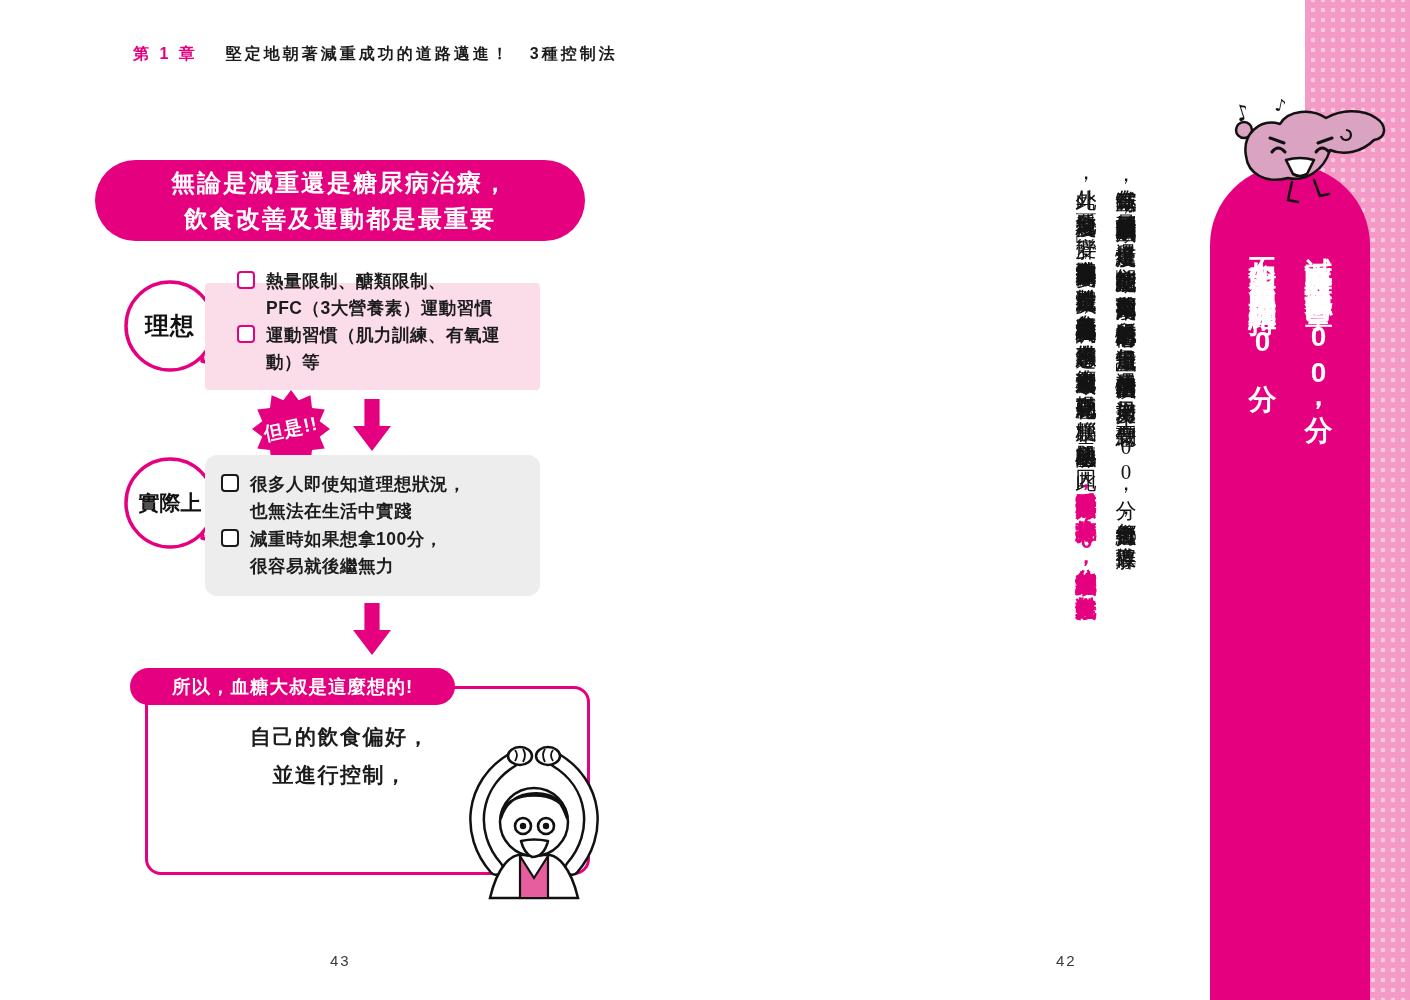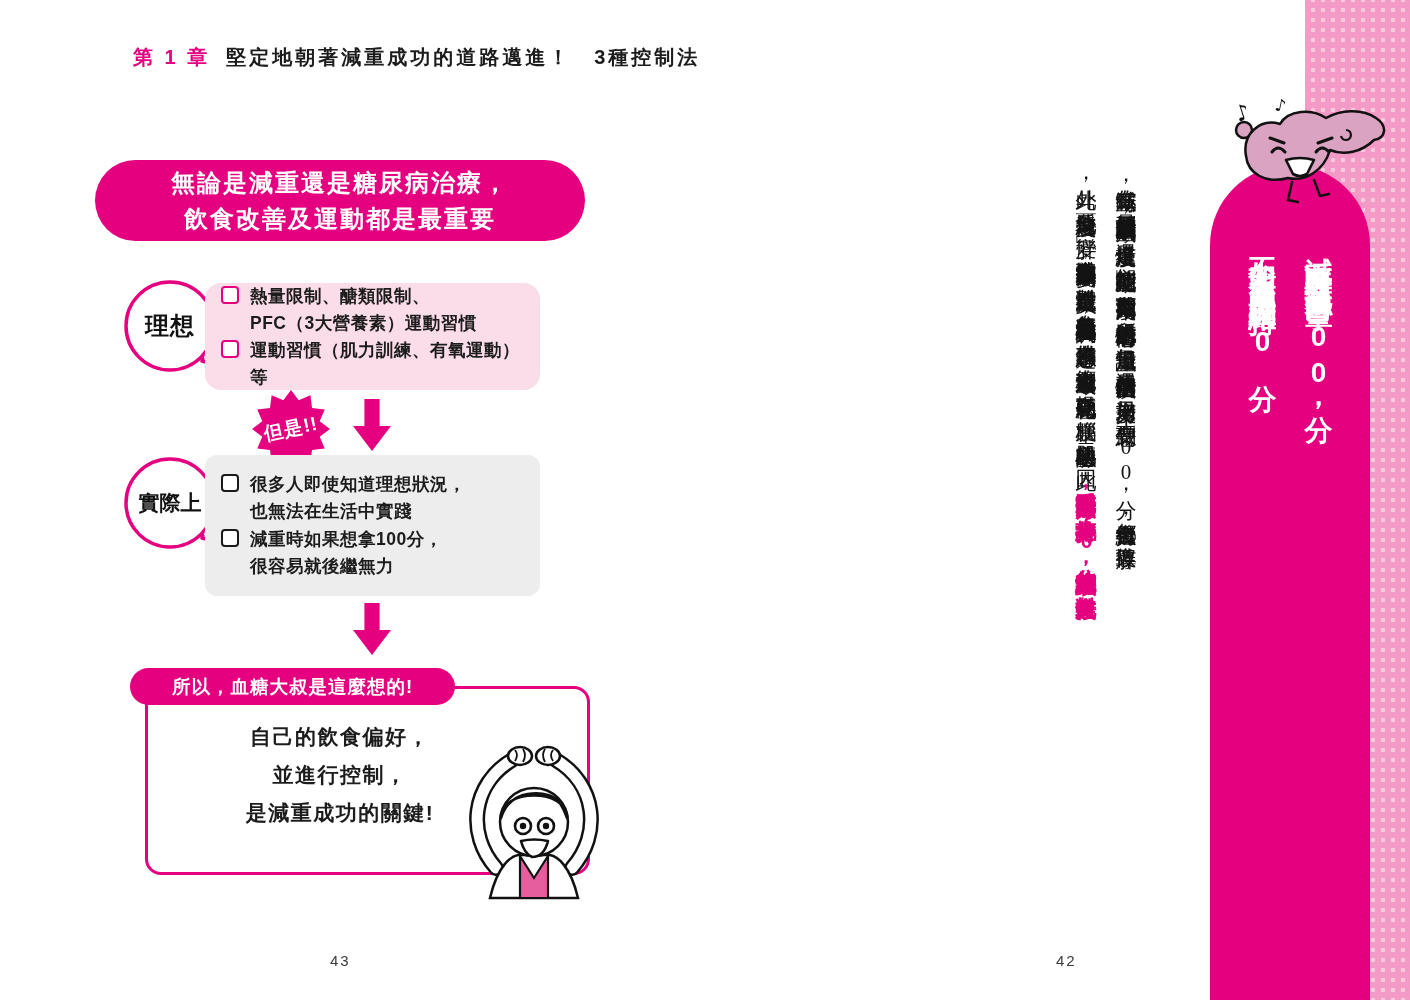--- a/index.html
+++ b/index.html
@@ -9,36 +9,36 @@
     --ink:#1c1c1c;
     --dots-bg:#f39ac7;
     --dots:#f9cade;
   }
   *{margin:0;padding:0;box-sizing:border-box;}
   html,body{width:1410px;height:1000px;overflow:hidden;background:#ffffff;
     font-family:"Liberation Sans","DejaVu Sans",sans-serif;color:var(--ink);}
   .abs{position:absolute;}
 
   
-  .header{left:133px;top:44px;display:flex;gap:16px;align-items:baseline;font-size:20px;font-weight:700;letter-spacing:3px;}
+  .header{left:133px;top:44px;display:flex;gap:28px;align-items:baseline;font-size:16px;font-weight:700;letter-spacing:3px;}
   .header .chap{color:var(--magenta);}
   .banner{left:95px;top:160px;width:490px;height:81px;background:var(--magenta);border-radius:41px;
     color:#fff;font-weight:700;font-size:24px;letter-spacing:2px;text-align:center;
     display:flex;flex-direction:column;justify-content:center;gap:4px;}
 
   .bubble{width:112px;height:104px;text-align:right;}
   .bubble .lbl{position:absolute;left:0;top:4px;width:96px;height:92px;display:flex;align-items:center;justify-content:center;
     font-weight:700;color:#111;}
   .bubble-ideal{left:122px;top:276px;}
   .bubble-ideal .lbl{font-size:24px;letter-spacing:1px;}
   .bubble-actual{left:122px;top:453px;}
   .bubble-actual .lbl{font-size:21px;}
 
-  .check-box-panel{left:205px;top:283px;width:335px;height:107px;background:var(--light-pink);border-radius:16px;
-    padding:14px 16px;display:flex;flex-direction:column;justify-content:center;}
+  .check-box-panel{left:205px;top:283px;width:335px;height:107px;background:var(--light-pink);border-radius:4px;
+    padding:14px 32px;display:flex;flex-direction:column;justify-content:flex-end;}
   .panel-actual{left:205px;top:455px;width:335px;height:141px;background:var(--gray-box);border-radius:12px;
     padding:16px 16px;display:flex;flex-direction:column;justify-content:space-between;}
   .chk-item{display:flex;gap:11px;align-items:flex-start;}
   .chk{flex:0 0 auto;width:18px;height:18px;border-radius:4px;background:#fff;margin-top:3px;}
   .chk.pink{border:2.5px solid var(--magenta);}
   .chk.dark{border:2.5px solid #1a1a1a;}
   .chk-text{font-size:17.5px;font-weight:700;line-height:27px;letter-spacing:0.5px;}
 
   .burst{left:250px;top:388px;width:82px;height:82px;}
   .burst .btxt{position:absolute;inset:0;display:flex;align-items:center;justify-content:center;
@@ -150,21 +150,20 @@
   </div>
 </div>
 
 <div class="abs down-arrow arrow2"></div>
 
 <div class="abs concl-box"></div>
 <div class="abs concl-badge">所以，血糖大叔是這麼想的!</div>
 <div class="abs concl-text">
   <div>自己的飲食偏好，</div>
   <div>並進行控制，</div>
-  <div>是減重成功的關鍵!</div>
 </div>
 
 <svg class="abs person" viewBox="0 0 132 158">
 
   <path d="M28 126 C -2 92, 4 42, 44 18" fill="none" stroke="#111" stroke-width="16" stroke-linecap="round"></path>
   <path d="M104 126 C 134 92, 128 42, 88 18" fill="none" stroke="#111" stroke-width="16" stroke-linecap="round"></path>
   <path d="M28 126 C -2 92, 4 42, 44 18" fill="none" stroke="#fff" stroke-width="11" stroke-linecap="round"></path>
   <path d="M104 126 C 134 92, 128 42, 88 18" fill="none" stroke="#fff" stroke-width="11" stroke-linecap="round"></path>
 
   <ellipse cx="52" cy="14" rx="12" ry="9" fill="#fff" stroke="#111" stroke-width="2.5"></ellipse>

